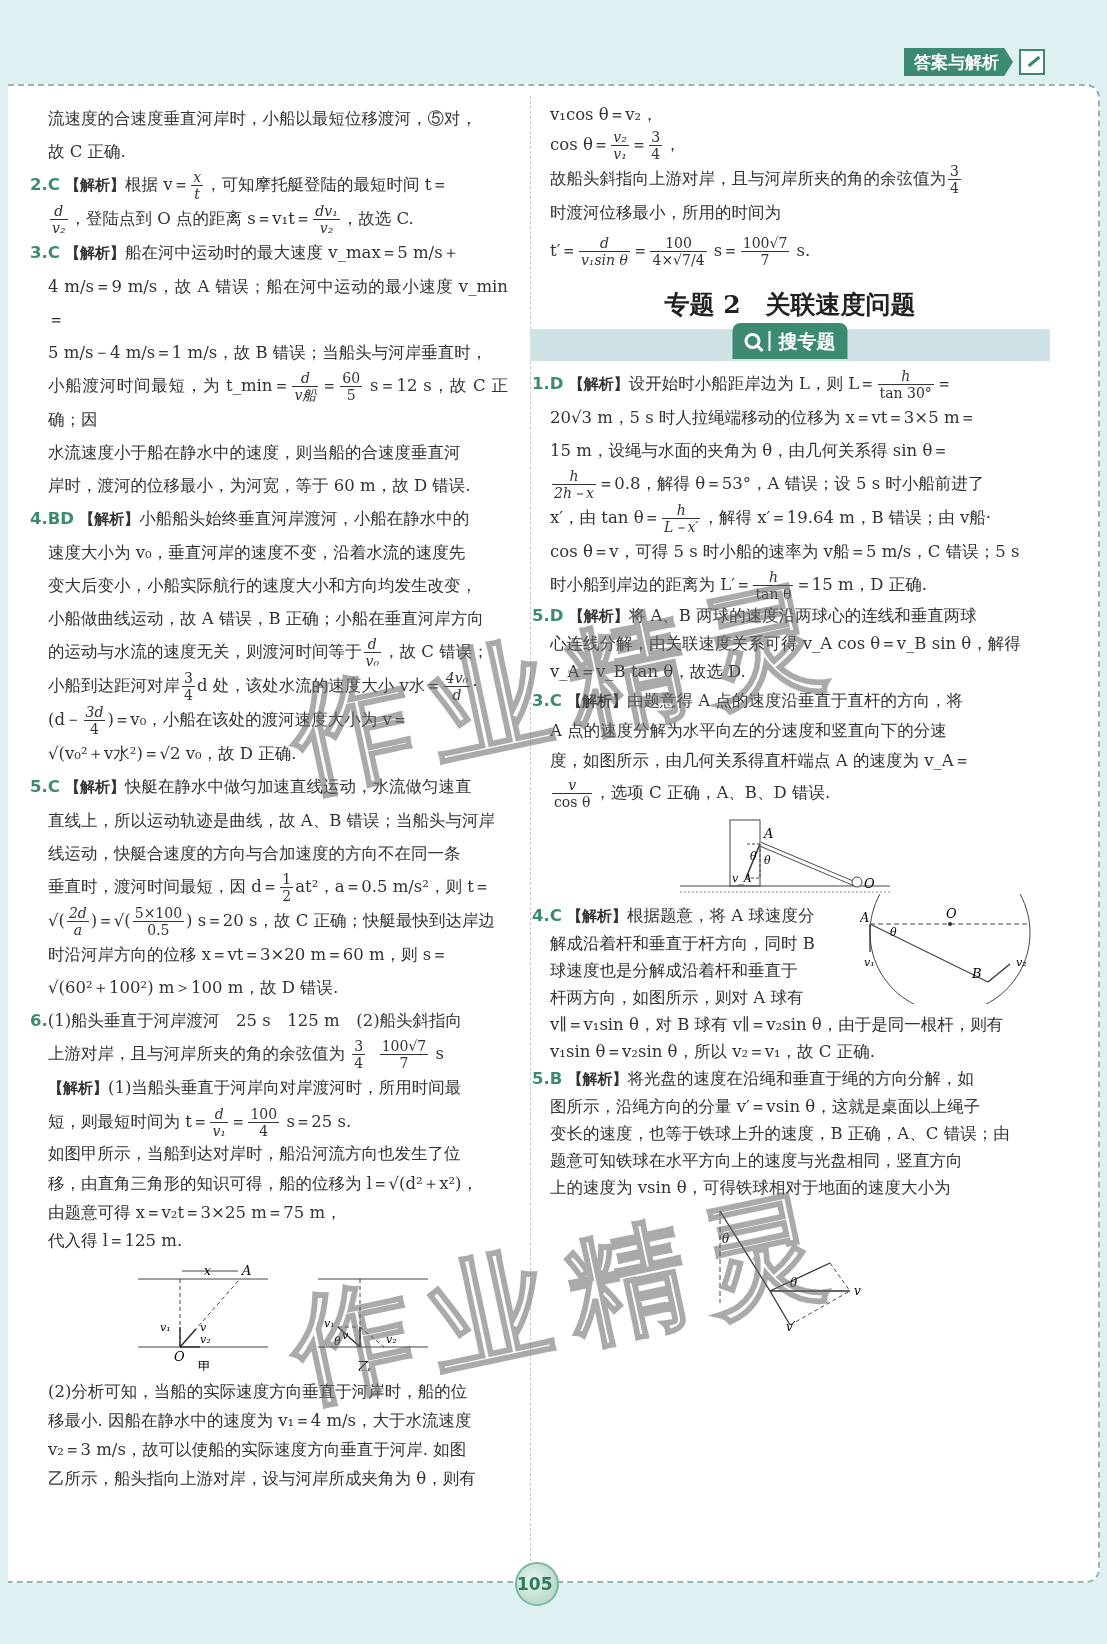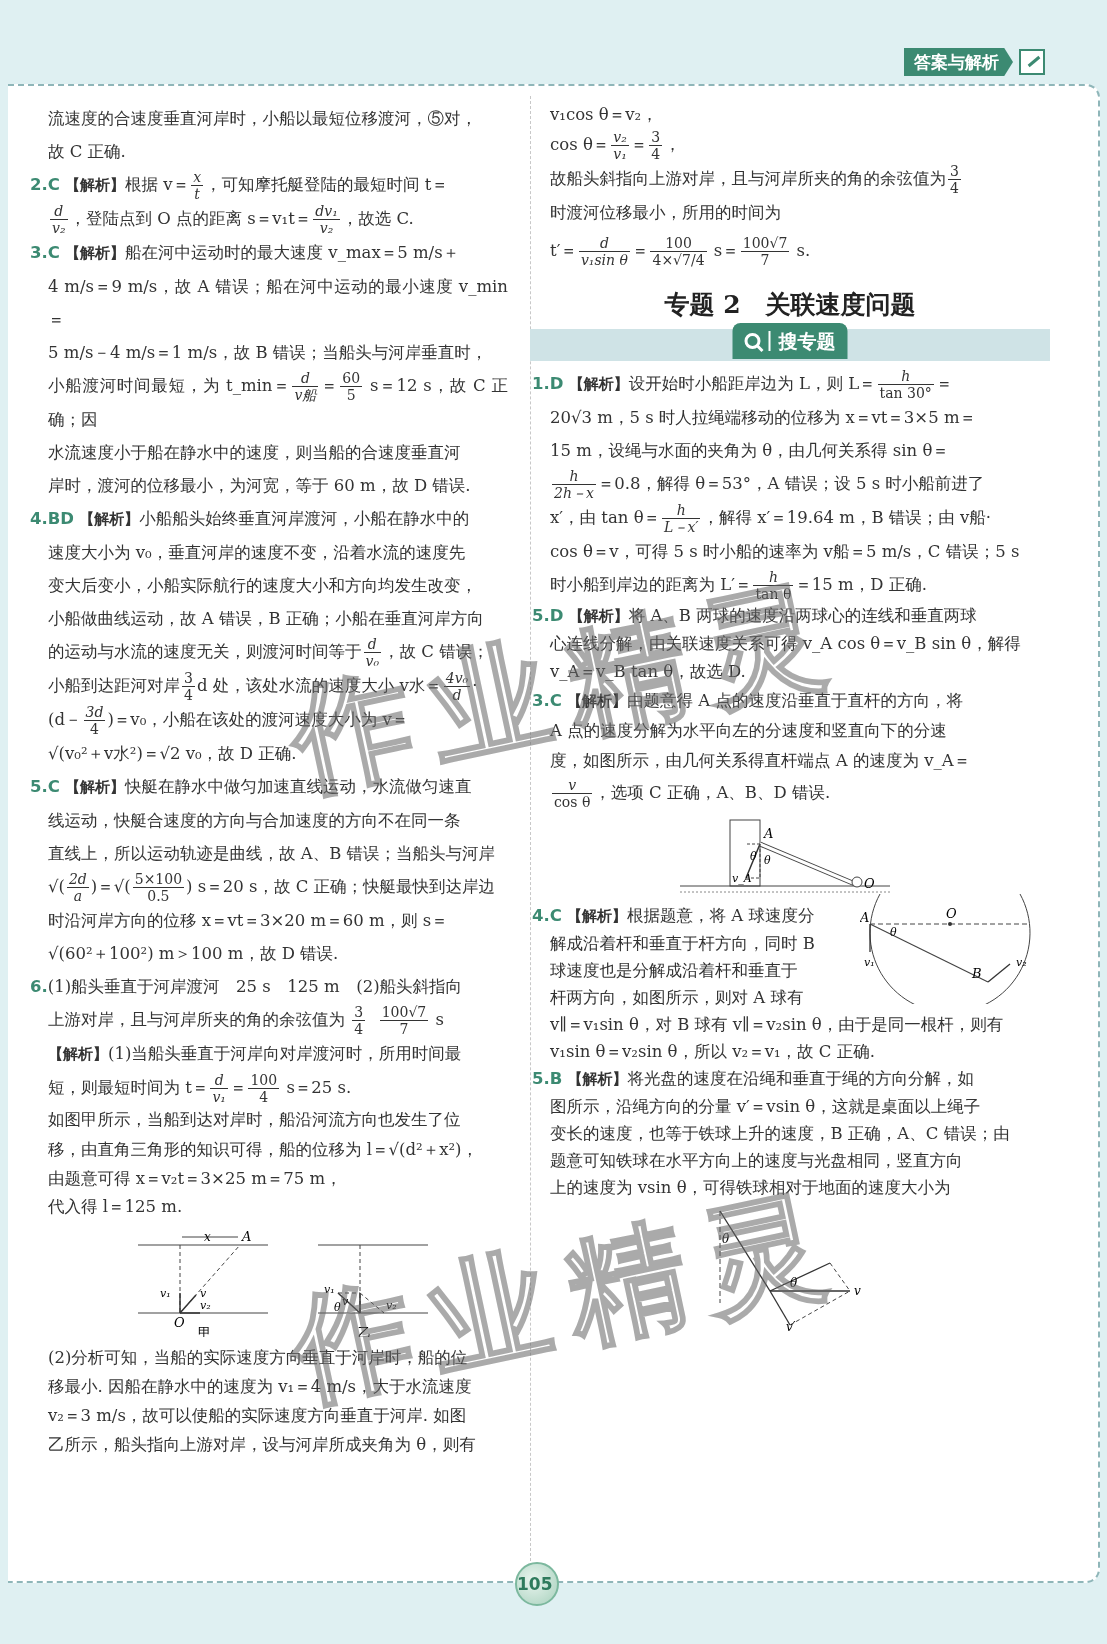--- a/index.html
+++ b/index.html
@@ -120,22 +120,25 @@
     </p>
     <p class="p">
       <span>(d－</span><span class="frac"><span class="n it">3d</span><span class="d">4</span></span><span>)＝v₀，小船在该处的渡河速度大小为 v＝</span>
     </p>
     <p class="p">√(v₀²＋v水²)＝√2 v₀，故 D 正确.</p>
 
     <p class="p">
       <span class="qnum">5.C</span>
       <span class="jx">【解析】</span><span>快艇在静水中做匀加速直线运动，水流做匀速直</span>
     </p>
+    <p class="p">直线上，所以运动轨迹是曲线，故 A、B 错误；当船头与河岸</p>
     <p class="p">线运动，快艇合速度的方向与合加速度的方向不在同一条</p>
-    <p class="p">直线上，所以运动轨迹是曲线，故 A、B 错误；当船头与河岸</p>
+    <p class="p">
+      <span>垂直时，渡河时间最短，因 d＝</span><span class="frac"><span class="n">1</span><span class="d">2</span></span><span>at²，a＝0.5 m/s²，则 t＝</span>
+    </p>
     <p class="p">
       <span>√(</span><span class="frac"><span class="n it">2d</span><span class="d it">a</span></span><span>)＝√(</span><span class="frac"><span class="n">5×100</span><span class="d">0.5</span></span><span>) s＝20 s，故 C 正确；快艇最快到达岸边</span>
     </p>
     <p class="p">时沿河岸方向的位移 x＝vt＝3×20 m＝60 m，则 s＝</p>
     <p class="p">√(60²＋100²) m＞100 m，故 D 错误.</p>
 
     <p class="p">
       <span class="qnum">6.</span><span>(1)船头垂直于河岸渡河　25 s　125 m　(2)船头斜指向</span>
     </p>
     <p class="p">

